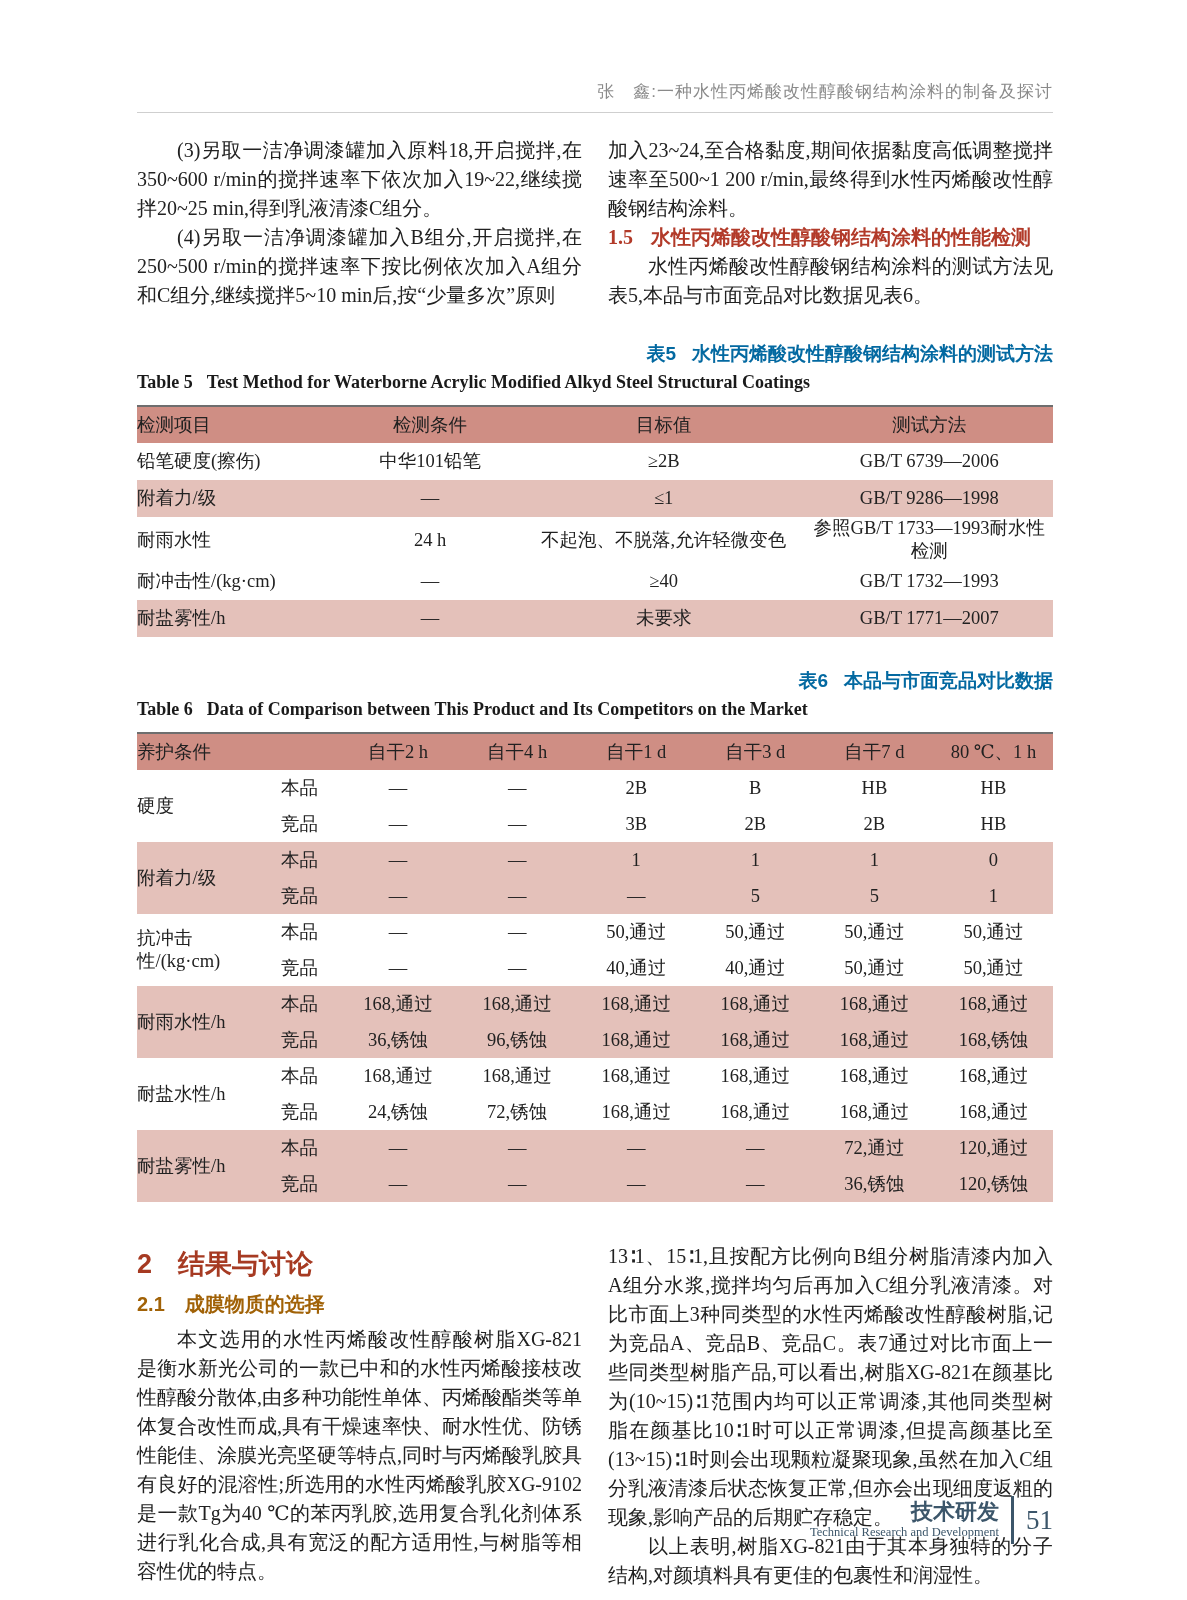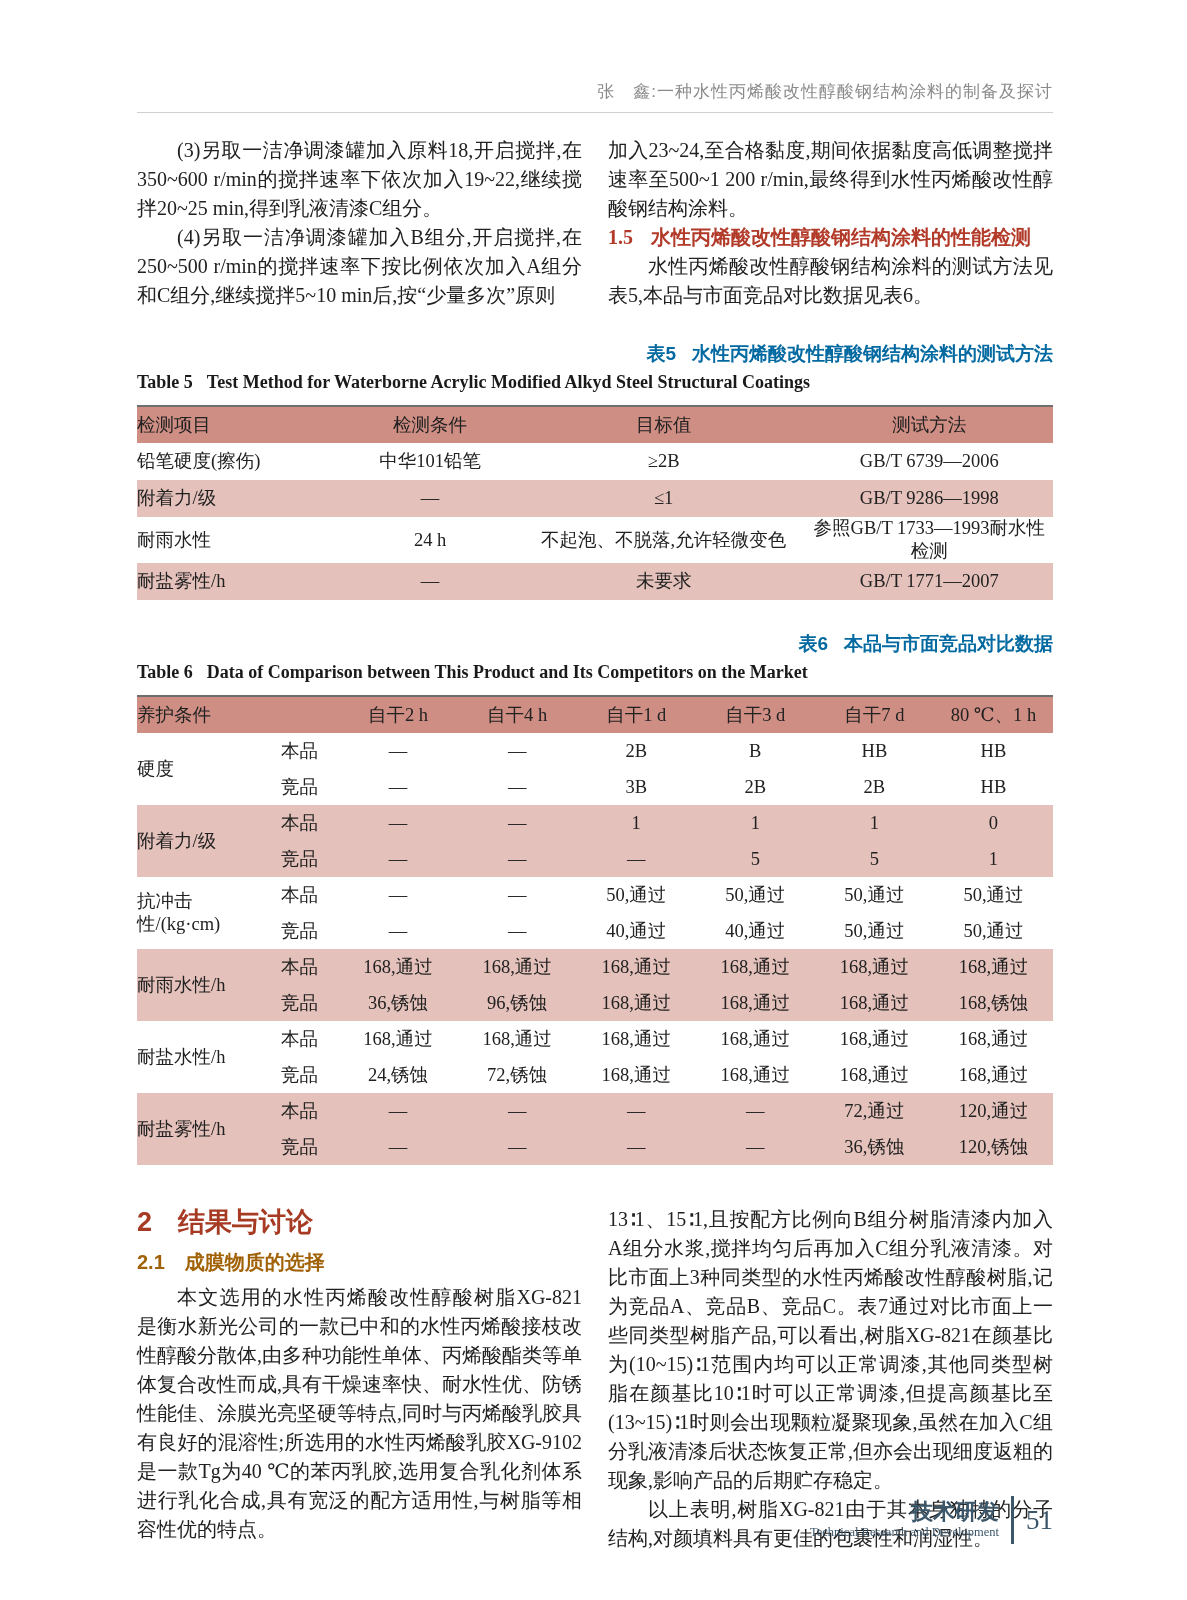--- a/index.html
+++ b/index.html
@@ -11,21 +11,21 @@
   }
   .content { padding:80px 134px 0 137px; }
 
   .doc-header {
     text-align:right; color:#8a8a8a; font-size:17px;
     font-family:"Liberation Sans","DejaVu Sans",sans-serif;
     letter-spacing:1px; padding-bottom:9px;
   }
   .header-rule { border:none; border-top:1px solid #cfcfcf; }
 
-  .twocol { display:flex; gap:26px; margin-top:23px; }
+  .twocol { display:flex; gap:26px; margin-top:23px;align-items:center; }
   .col { flex:1; font-size:20px; line-height:29px; text-align:justify; }
   .col p { margin:0; }
   .p-indent { text-indent:2em; }
   .p-flush  { text-indent:0; }
 
   .red-sub-heading {
     font-family:Liberation Serif, serif;
     font-weight:bold; color:#b23a29; font-size:20px; line-height:29px;
     text-align:left; text-indent:0;
   }
@@ -137,20 +137,26 @@
               <td>—</td>
               <td>≤1</td>
               <td>GB/T 9286—1998</td>
         </tr>
         <tr class="white">
           <td class="cell-left">耐雨水性</td>
               <td>24 h</td>
               <td>不起泡、不脱落,允许轻微变色</td>
               <td>参照GB/T 1733—1993耐水性检测</td>
         </tr>
+        <tr class="white">
+          <td class="cell-left">耐冲击性/(kg·cm)</td>
+              <td>—</td>
+              <td>≥40</td>
+              <td>GB/T 1732—1993</td>
+        </tr>
         <tr class="pink">
           <td class="cell-left">耐盐雾性/h</td>
               <td>—</td>
               <td>未要求</td>
               <td>GB/T 1771—2007</td>
         </tr>
       </tbody>
         </table>
     </div>
 

